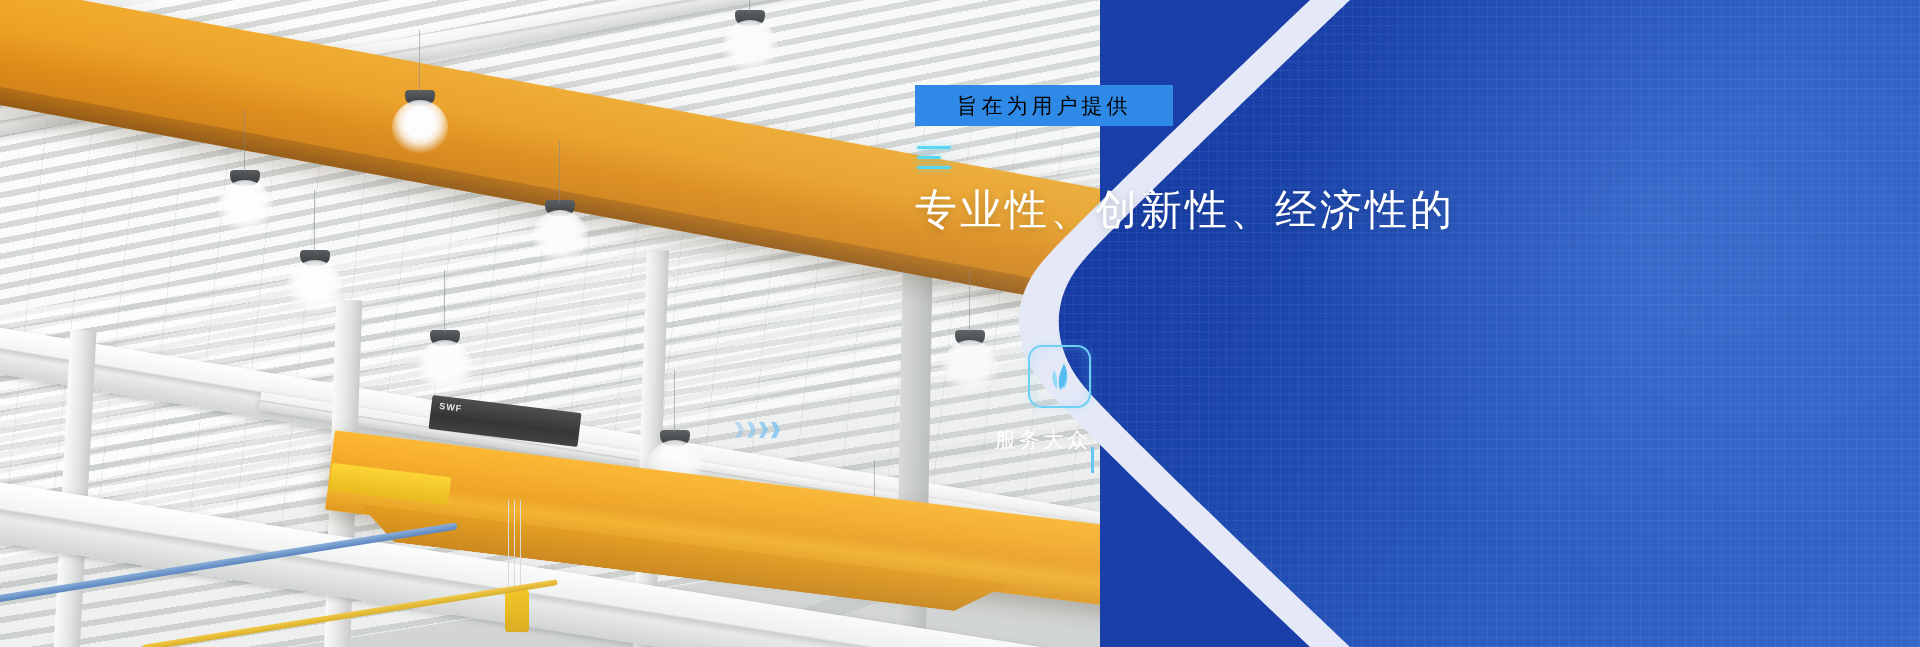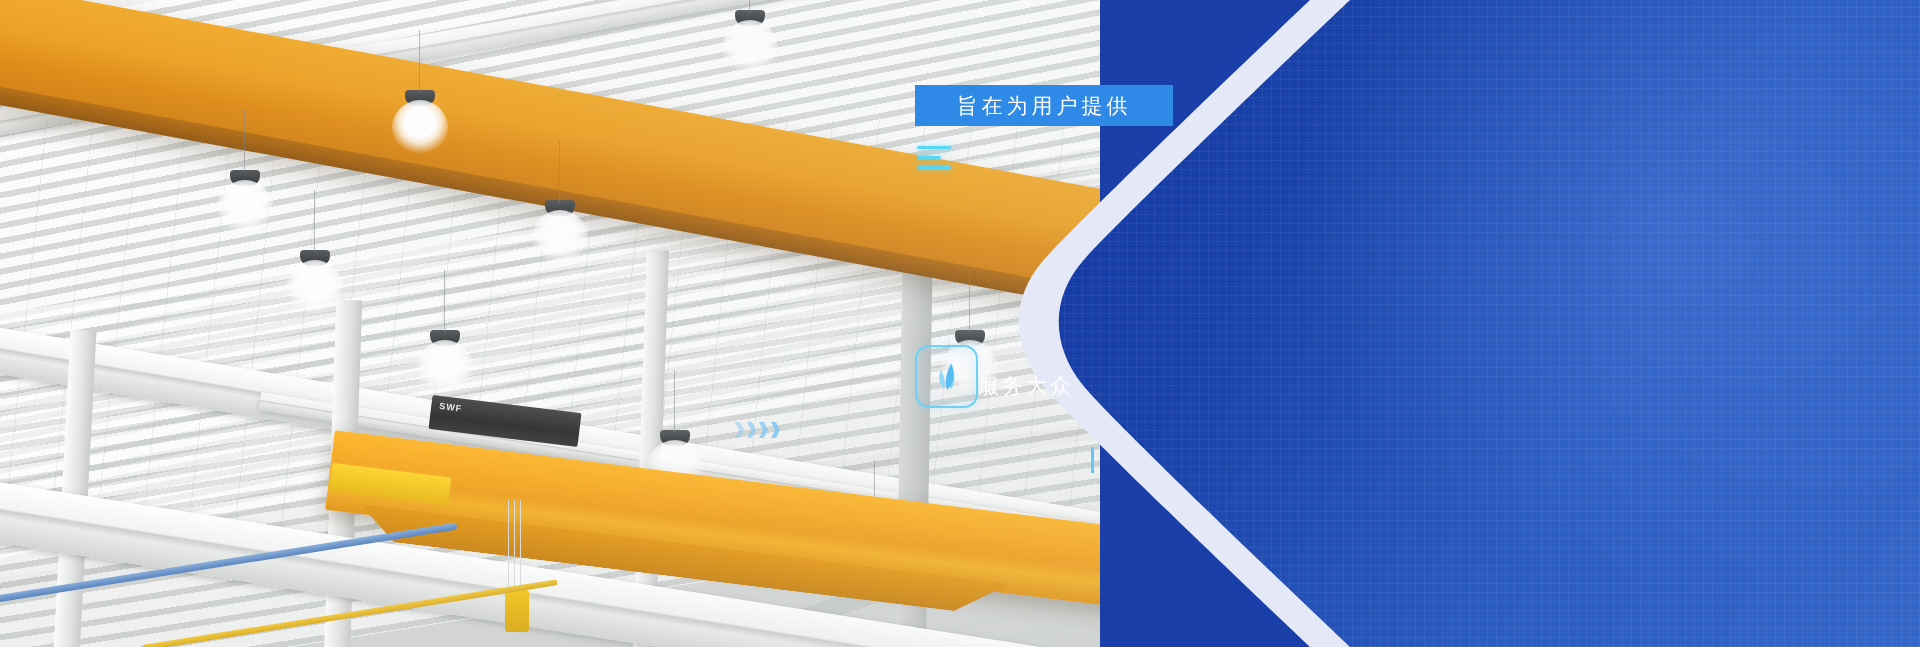--- a/index.html
+++ b/index.html
@@ -235,21 +235,21 @@
     position:absolute; left:915px; top:0;
     width:1005px; height:647px;
     z-index:6;
   }
   .badge{
     position:absolute; left:0; top:85px;
     height:41px; min-width:258px;
     background:#2e8ae6;
     display:flex; align-items:center; justify-content:center;
     padding:0 24px;
-    font-size:21px; letter-spacing:4px; color:#ffffff;
+    font-size:21px; letter-spacing:4px; color:#000000;
   }
   .deco-lines{
     position:absolute; left:2px; top:146px;
     display:flex; flex-direction:column; gap:7px;
   }
   .deco-lines i{ display:block; height:3px; background:#5ad7f5; border-radius:2px; box-shadow:0 0 6px rgba(90,215,245,.7); }
   .deco-lines i:nth-child(1){ width:34px; }
   .deco-lines i:nth-child(2){ width:24px; }
   .deco-lines i:nth-child(3){ width:34px; }
 
@@ -262,21 +262,21 @@
     position:absolute; left:0; top:256px;
     font-size:44px; font-weight:700; letter-spacing:3px; white-space:nowrap;
     color:#ffffff;
     text-shadow:0 3px 10px rgba(0,20,80,.45);
   }
 
   .features{
     position:absolute; left:0; top:345px;
     display:flex; align-items:flex-start;
   }
-  .feature{ width:176px; display:flex; align-items:center; }
+  .feature{ width:176px; display:flex; flex-direction:column; align-items:flex-end; }
   .feature .box{
     width:63px; height:63px; border-radius:14px;
     border:2px solid #6fd0f6;
     display:flex; align-items:center; justify-content:center;
     box-shadow:0 0 14px rgba(110,205,246,.25) inset, 0 0 10px rgba(110,205,246,.18);
   }
   .feature .cap{
     margin-top:18px; font-size:21px; letter-spacing:3px; color:#ffffff; white-space:nowrap;
   }
   .divider{
@@ -386,20 +386,21 @@
   <div class="content">
 
     <div class="badge">旨在为用户提供</div>
 
     <div class="deco-lines">
       <i></i>
         <i></i>
         <i></i>
     </div>
 
+    <div class="h-line1">专业性、创新性、经济性的</div>
 
     <div class="features">
 
       <div class="feature">
         <div class="box">
           <svg width="36" height="36" viewBox="0 0 36 36">
             <path d="M22 4 C26 12 27 22 22 30 C19 25 18 16 22 4 Z" fill="#7fd4f7"></path>
             <path d="M22 5 C18 12 15 22 18 31 C24 26 27 15 22 5 Z" fill="#57bdf0"></path>
             <path d="M12 11 C9 17 10 25 15 30 C16 23 15 16 12 11 Z" fill="#8fdbf8"></path>
           </svg>

